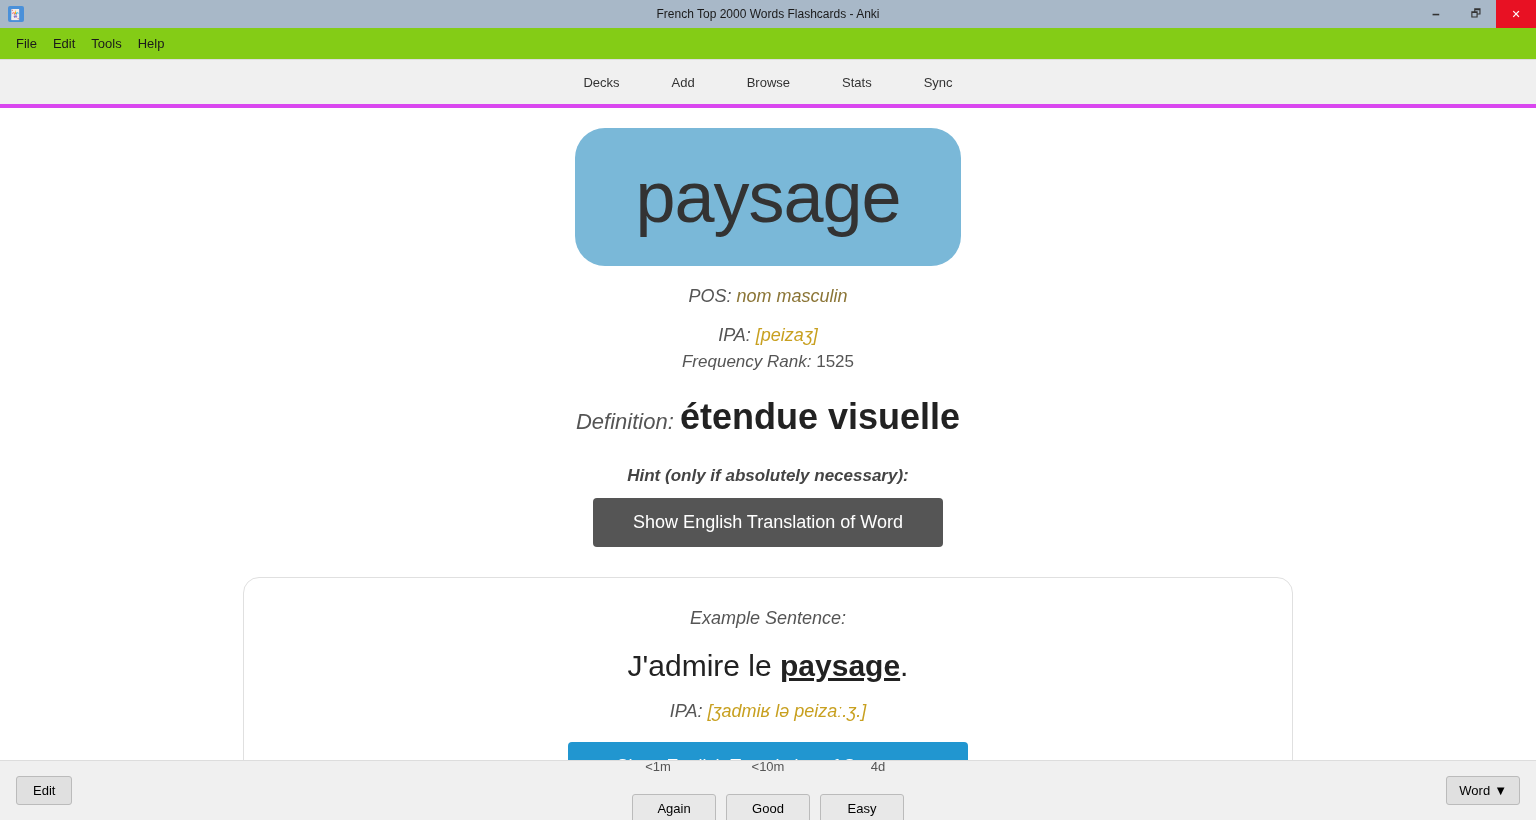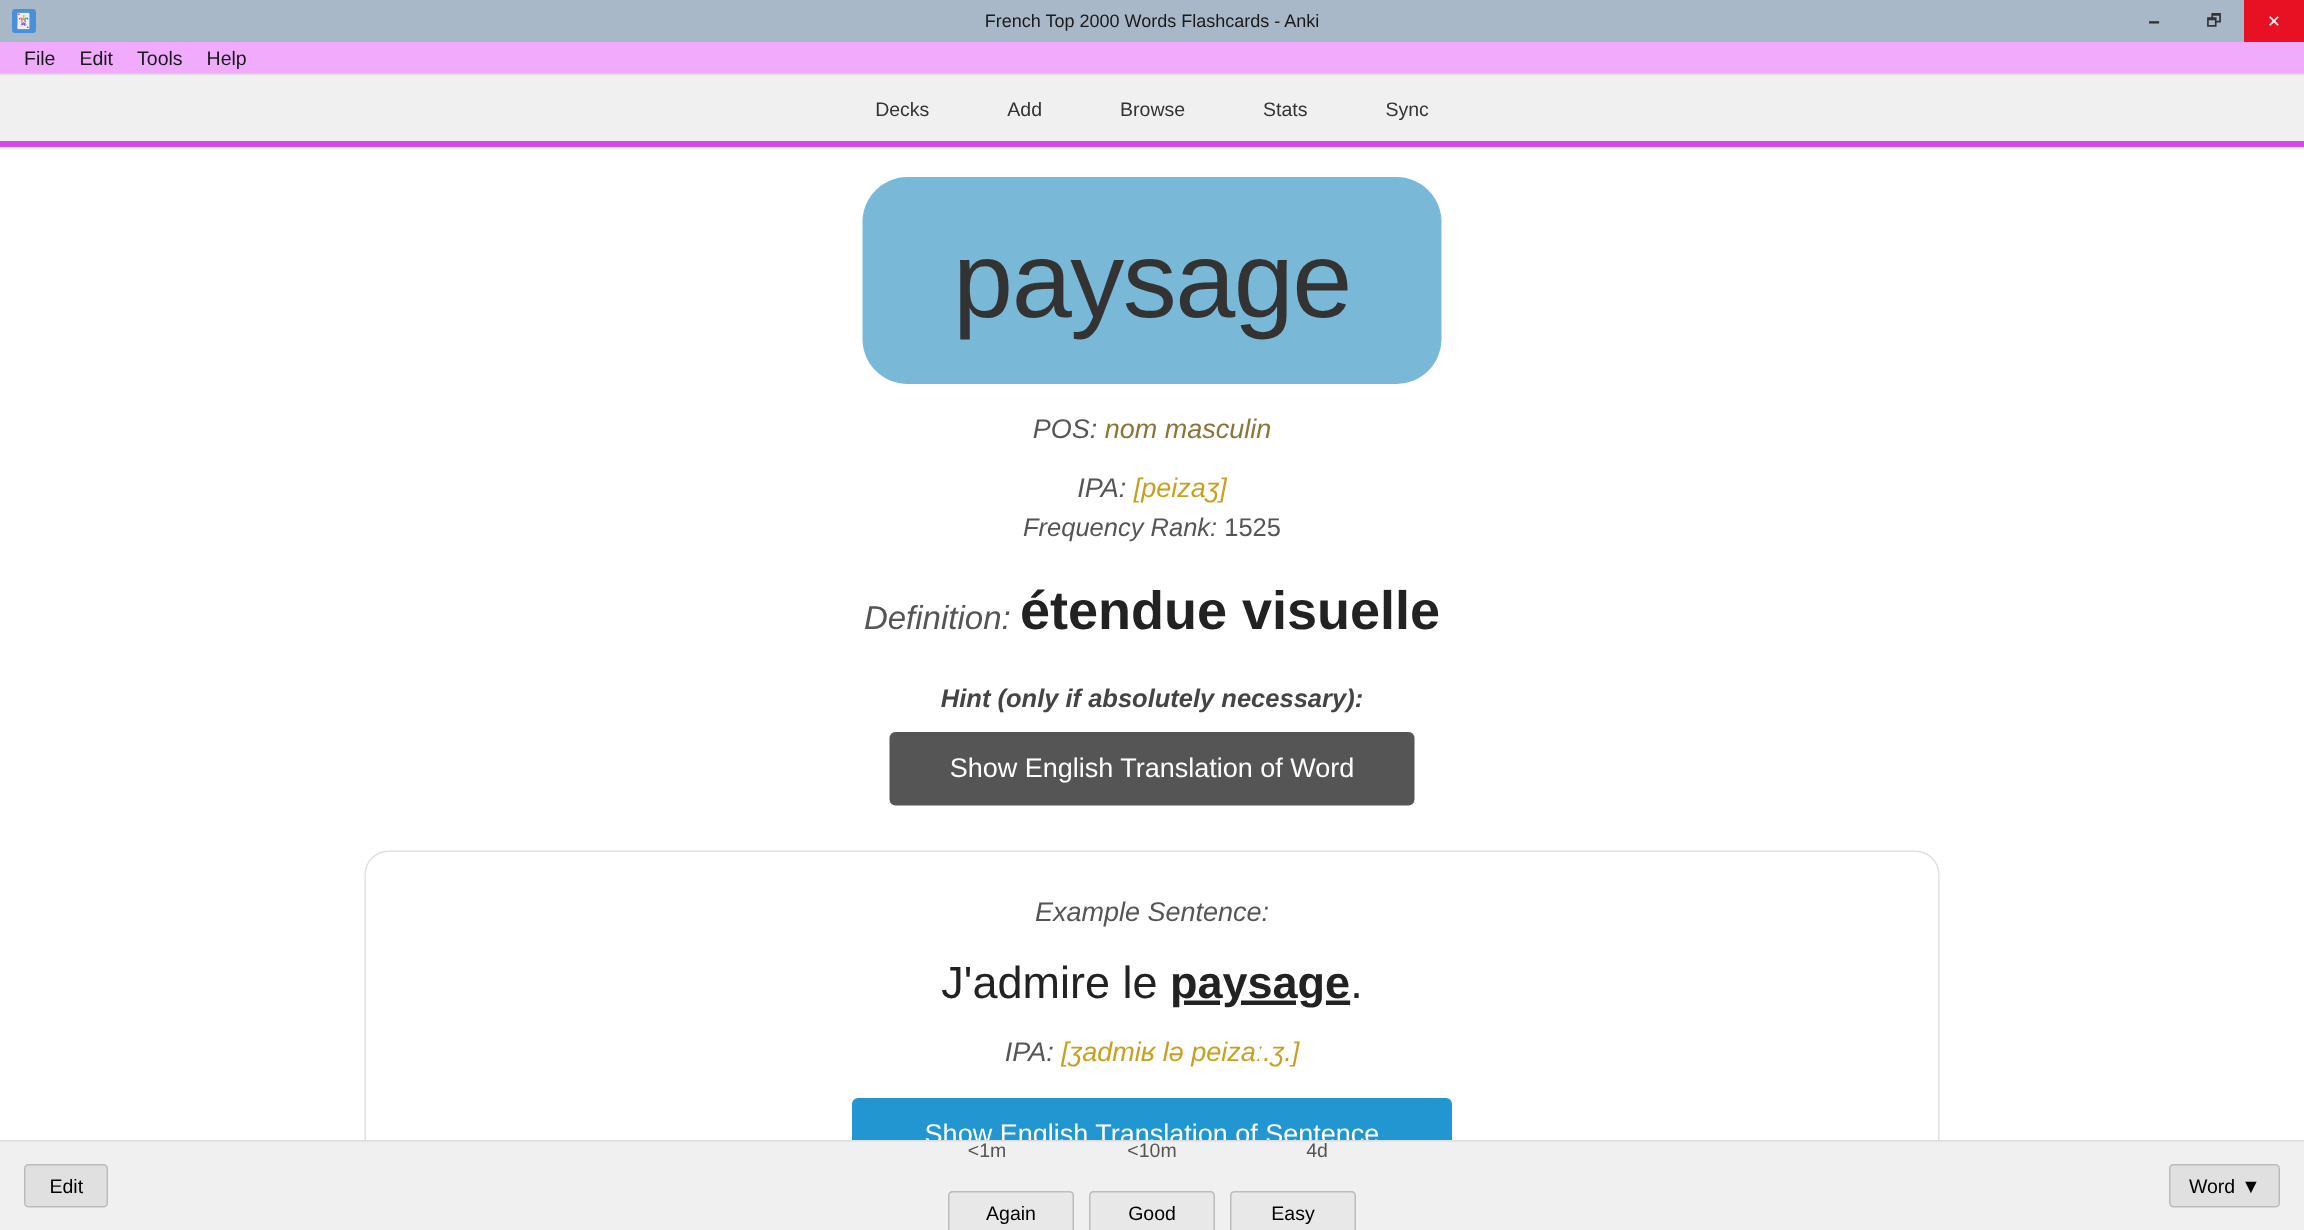--- a/index.html
+++ b/index.html
@@ -68,22 +68,22 @@
       background: transparent;
     }
 
     .title-btn.close {
       background: #e81123;
       color: white;
     }
 
     
     .menu-bar {
-      height: 22px;
-      background: #f0abfc;
+      height: 32px;
+      background: #84cc16;
       display: flex;
       align-items: center;
       padding: 0 8px;
       flex-shrink: 0;
       border-bottom: 1px solid #ddd;
     }
 
     .menu-item {
       padding: 4px 8px;
       font-size: 13px;

